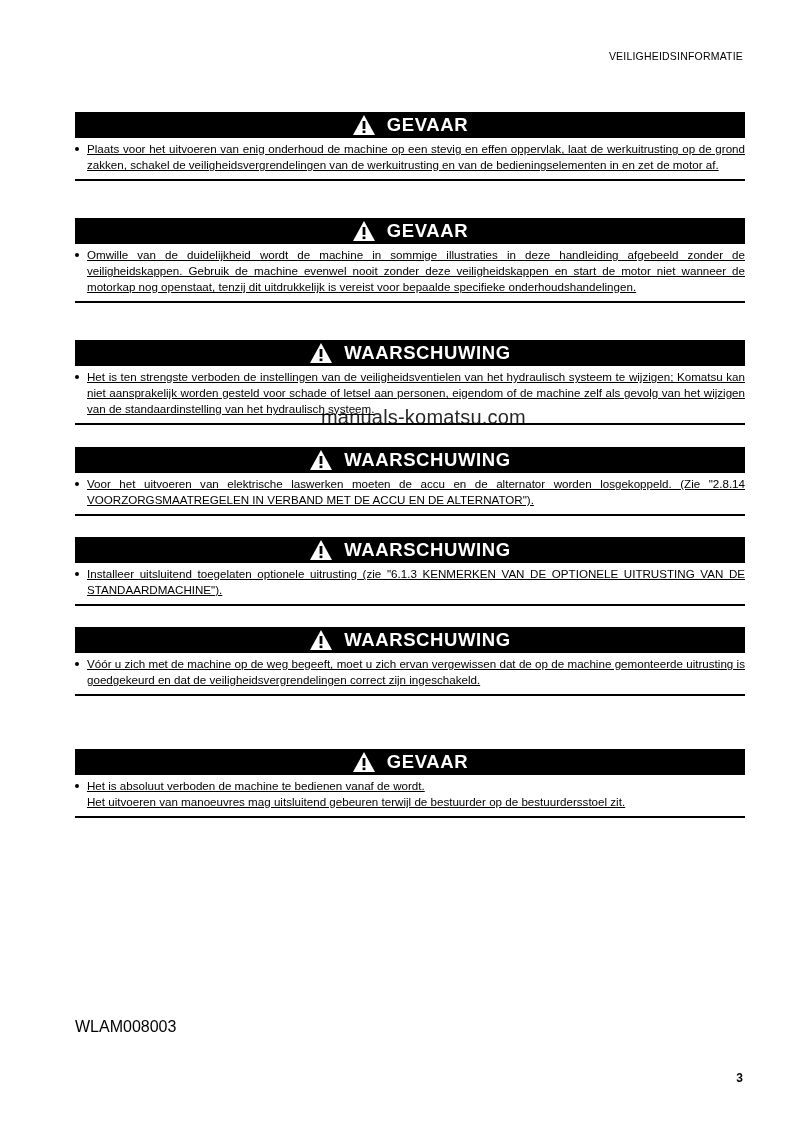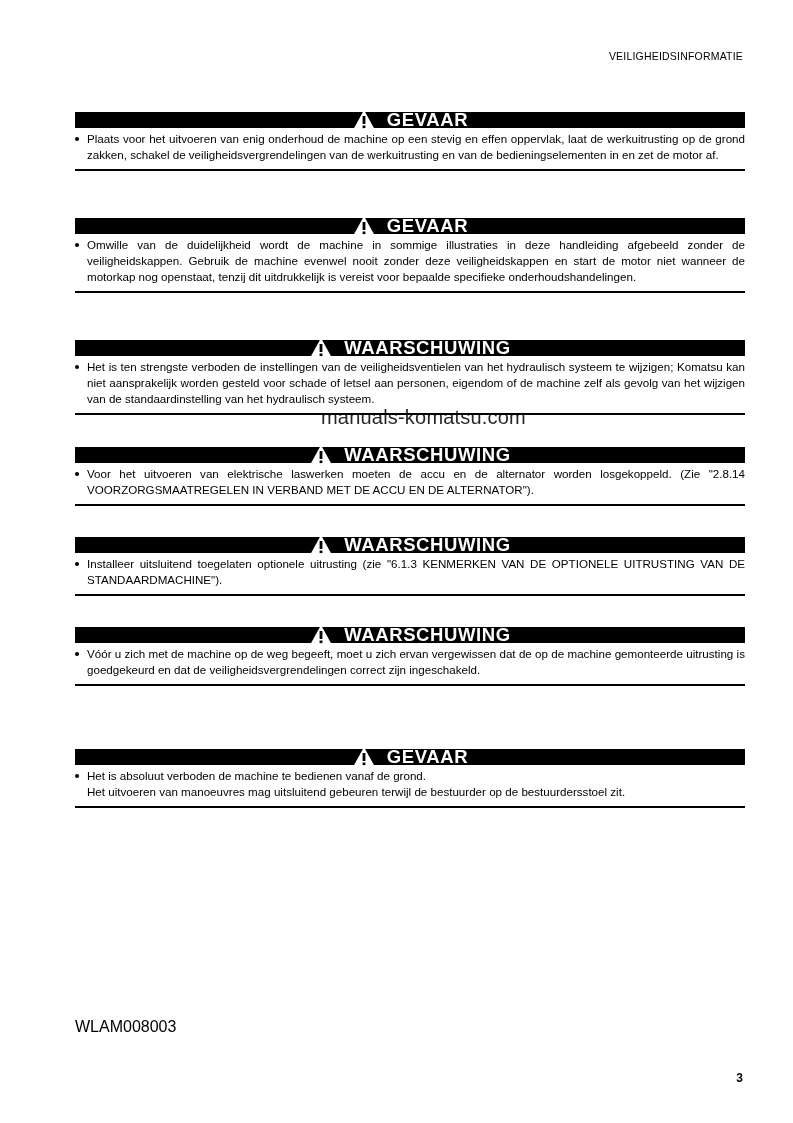--- a/index.html
+++ b/index.html
@@ -8,35 +8,35 @@
     font-family: "Liberation Sans", sans-serif; color: #000;
   }
   .page-header {
     position: absolute; top: 50px; right: 50px;
     font-size: 10.5px; letter-spacing: 0.2px;
   }
   .notice {
     position: absolute; left: 75px; width: 670px;
   }
   .notice-bar {
-    background: #000; color: #fff; height: 16px;
+    background: #000; color: #fff; height: 26px;
     display: flex; align-items: center; justify-content: center;
     font-weight: bold; font-size: 18.5px; letter-spacing: 0.6px;
   }
   .notice-bar svg { width: 24px; height: 22px; margin-right: 11px; }
   .notice-body {
     position: relative; padding: 3px 0 6px 12px;
     font-size: 11.6px; line-height: 16px; text-align: justify;
     border-bottom: 2px solid #000;
   }
   .bullet {
     position: absolute; left: 0; top: 9px; width: 4px; height: 4px;
     background: #000; border-radius: 50%;
   }
-  .notice-body p { margin: 0; }
+  .notice-body p { margin: 0; text-decoration: underline; }
   .watermark {
     position: absolute; left: 297px; top: 406px;
     font-size: 20px; color: #000; opacity: 0.85; letter-spacing: 0.2px; margin-left: 24px;
   }
   .footer-code { position: absolute; left: 75px; top: 1018px; font-size: 16px; }
   .footer-page { position: absolute; right: 50px; top: 1071px; font-size: 12px; font-weight: bold; }
 </style>
 </head>
 <body>
 
@@ -136,21 +136,21 @@
   <div class="notice-bar">
     <svg viewBox="0 0 24 22">
         <polygon points="12,1 23,21 1,21" fill="#fff"></polygon>
         <rect x="10.6" y="7" width="2.8" height="8" fill="#000"></rect>
         <rect x="10.6" y="16.5" width="2.8" height="2.6" fill="#000"></rect>
       </svg>
     <span>GEVAAR</span>
   </div>
   <div class="notice-body">
     <span class="bullet"></span>
-    <p>Het is absoluut verboden de machine te bedienen vanaf de grond.</p>
+    <p>Het is absoluut verboden de machine te bedienen vanaf de wordt.</p>
     <p>Het uitvoeren van manoeuvres mag uitsluitend gebeuren terwijl de bestuurder op de bestuurdersstoel zit.</p>
   </div>
 </div>
 
 <div class="watermark">manuals-komatsu.com</div>
 
 <div class="footer-code">WLAM008003</div>
 <div class="footer-page">3</div>
 
 </body></html>

